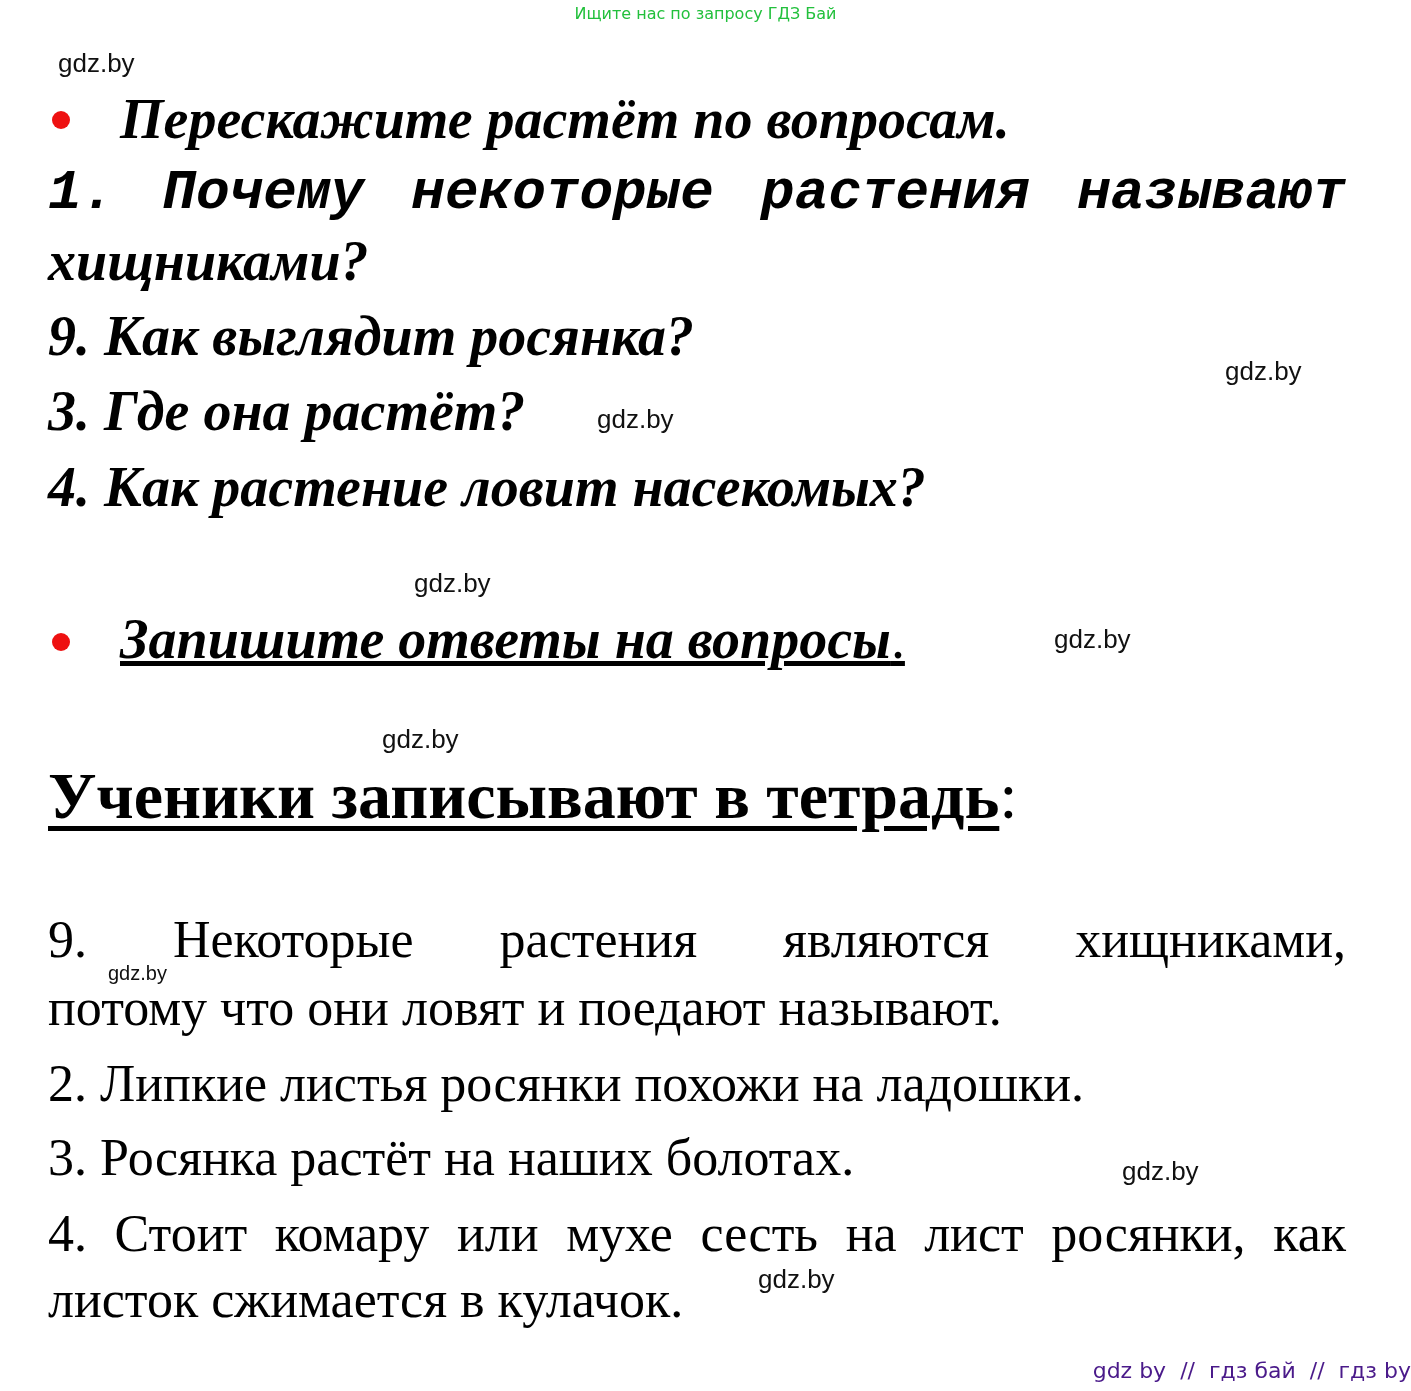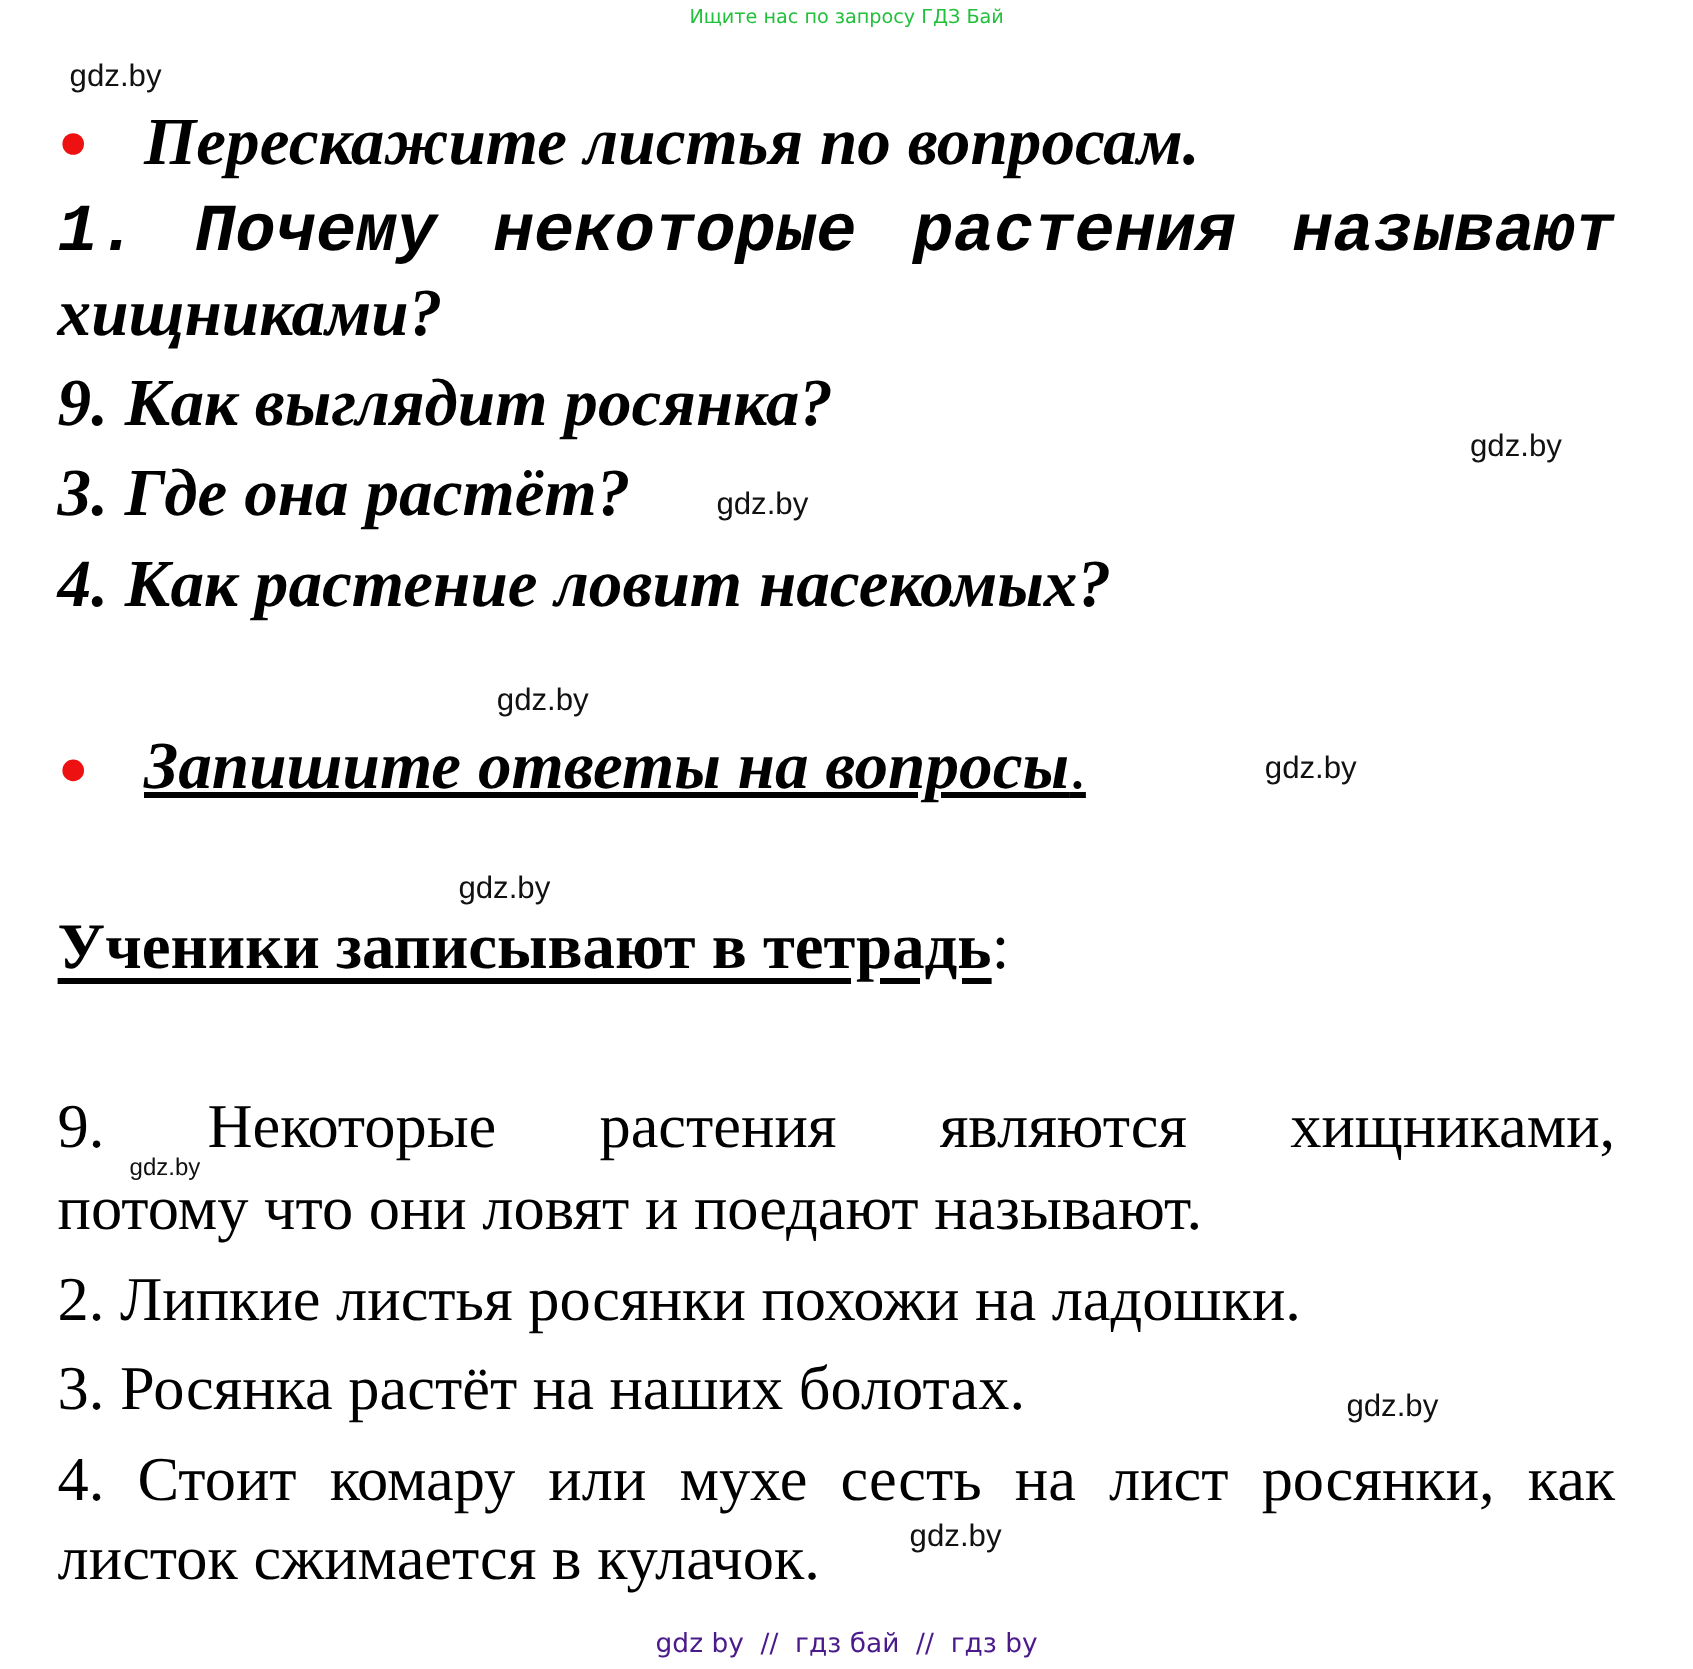--- a/index.html
+++ b/index.html
@@ -5,43 +5,43 @@
   html, body { margin: 0; padding: 0; background: #ffffff; }
   body { width: 1411px; height: 1391px; position: relative; overflow: hidden; }
   .abs { position: absolute; }
   .top-banner { top: 0; left: 0; width: 1411px; text-align: center; color: #22c03c;
     font-family: "DejaVu Sans", sans-serif; font-size: 16px; line-height: 28px; }
   .wm { font-family: "Liberation Sans", sans-serif; font-size: 26px; color: #111; }
   .q { font-family: "Liberation Serif", serif; font-weight: bold; font-style: italic;
     font-size: 56px; color: #000; line-height: 70px; }
   .bullet { width: 18px; height: 18px; border-radius: 50%; background: #ee1111; }
   .q-justify { text-align: justify; text-align-last: justify; }
-  .heading { font-family: "Liberation Serif", serif; font-weight: bold; font-size: 54px; color: #000; }
+  .heading { font-family: "Liberation Serif", serif; font-weight: bold; font-size: 66px; color: #000; }
   .heading .u { text-decoration: underline; text-decoration-thickness: 5px; text-underline-offset: 8px; }
   .ans { font-family: "Liberation Serif", serif; font-size: 52px; color: #000; line-height: 68px; }
-  .footer { top: 1358px; left: 0; width: 1411px; text-align: center; color: #4a1a8a;
+  .footer { top: 1358px; left: 0; width: 1411px; text-align: right; color: #4a1a8a;
     font-family: "DejaVu Sans", sans-serif; font-size: 22px; }
 </style>
 </head>
 <body>
 
 <div class="abs top-banner">Ищите нас по запросу ГДЗ Бай</div>
 
 <div class="abs wm" style="left:58px;top:48px;">gdz.by</div>
 <div class="abs wm" style="left:1225px;top:356px;">gdz.by</div>
 <div class="abs wm" style="left:597px;top:404px;">gdz.by</div>
 <div class="abs wm" style="left:414px;top:568px;">gdz.by</div>
 <div class="abs wm" style="left:1054px;top:624px;">gdz.by</div>
 <div class="abs wm" style="left:382px;top:724px;">gdz.by</div>
 <div class="abs wm" style="left:108px;top:962px;font-size:20px;">gdz.by</div>
 <div class="abs wm" style="left:1122px;top:1156px;">gdz.by</div>
 <div class="abs wm" style="left:758px;top:1264px;">gdz.by</div>
 
 <div class="abs bullet" style="left:52px;top:111px;"></div>
-<div class="abs q" style="left:120px;top:84px;">Перескажите листья по вопросам.</div>
+<div class="abs q" style="left:120px;top:84px;">Перескажите растёт по вопросам.</div>
 <div class="abs q q-justify" style="left:48px;top:158px;width:1298px;font-family:Liberation Mono, monospace;">1. Почему некоторые растения называют</div>
 <div class="abs q" style="left:48px;top:226px;">хищниками?</div>
 <div class="abs q" style="left:48px;top:301px;">9. Как выглядит росянка?</div>
 <div class="abs q" style="left:48px;top:376px;">3. Где она растёт?</div>
 <div class="abs q" style="left:48px;top:452px;">4. Как растение ловит насекомых?</div>
 
 <div class="abs bullet" style="left:52px;top:633px;"></div>
 <div class="abs q" style="left:120px;top:604px;text-decoration:underline;"><span>Запишите ответы на вопросы</span><span style="font-style:normal;font-weight:normal;">.</span></div>
 
 <div class="abs heading" style="left:48px;top:758px;"><span class="u">Ученики записывают в тетрадь</span><span style="font-weight:normal;">:</span></div>

